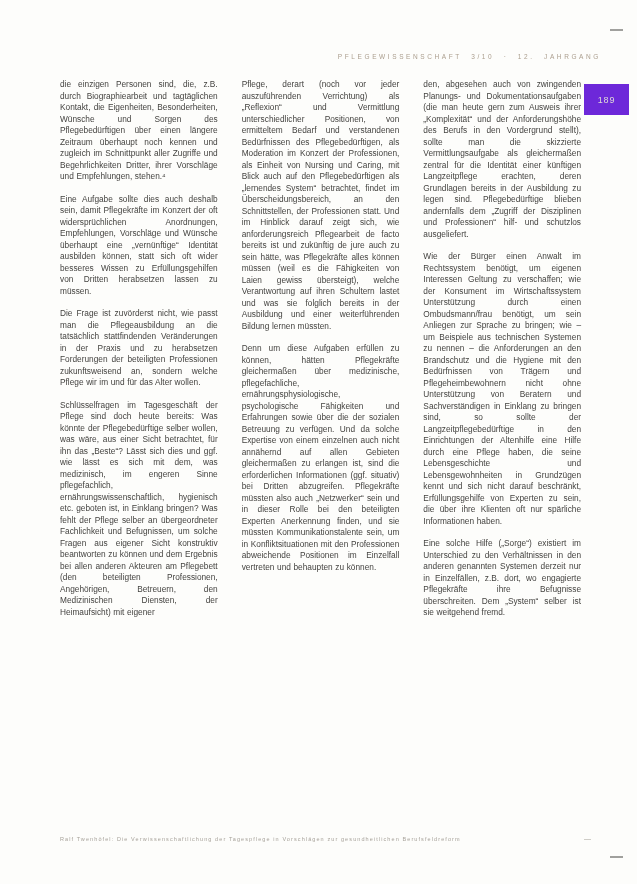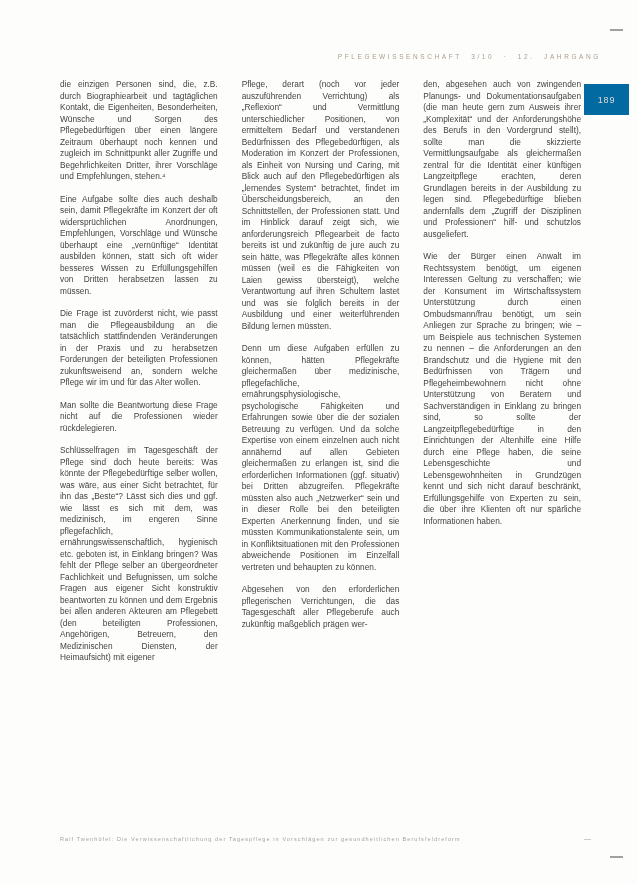--- a/index.html
+++ b/index.html
@@ -24,21 +24,21 @@
     color: #ab9e8e;
     text-transform: uppercase;
     white-space: nowrap;
   }
   .page-tab {
     position: absolute;
     left: 584px;
     top: 84px;
     width: 45px;
     height: 31px;
-    background: #0369a1;
+    background: #6d28d9;
     color: #dedbd6;
     display: flex;
     align-items: center;
     justify-content: center;
     font-size: 9px;
     letter-spacing: 0.8px;
   }
   .columns {
     position: absolute;
     left: 60px;
@@ -96,33 +96,32 @@
   <div class="page-tab">
     <span>189</span>
   </div>
 
   <div class="columns">
 
     <div class="col">
       <p>die einzigen Personen sind, die, z.B. durch Biographiearbeit und tagtäglichen Kontakt, die Eigenheiten, Besonderheiten, Wünsche und Sorgen des Pflegebedürftigen über einen längere Zeitraum überhaupt noch kennen und zugleich im Schnittpunkt aller Zugriffe und Begehrlichkeiten Dritter, ihrer Vorschläge und Empfehlungen, stehen.⁴</p>
       <p>Eine Aufgabe sollte dies auch deshalb sein, damit Pflegekräfte im Konzert der oft widersprüchlichen Anordnungen, Empfehlungen, Vorschläge und Wünsche überhaupt eine „vernünftige“ Identität ausbilden können, statt sich oft wider besseres Wissen zu Erfüllungsgehilfen von Dritten herabsetzen lassen zu müssen.</p>
       <p>Die Frage ist zuvörderst nicht, wie passt man die Pflegeausbildung an die tatsächlich stattfindenden Veränderungen in der Praxis und zu herabsetzen Forderungen der beteiligten Professionen zukunftsweisend an, sondern welche Pflege wir im und für das Alter wollen.</p>
-      <p>Man sollte die Beantwortung diese Frage nicht auf die Professionen wieder rückdelegieren.</p>
       <p>Schlüsselfragen im Tagesgeschäft der Pflege sind doch heute bereits: Was könnte der Pflegebedürftige selber wollen, was wäre, aus einer Sicht betrachtet, für ihn das „Beste“? Lässt sich dies und ggf. wie lässt es sich mit dem, was medizinisch, im engeren Sinne pflegefachlich, ernährungswissenschaftlich, hygienisch etc. geboten ist, in Einklang bringen? Was fehlt der Pflege selber an übergeordneter Fachlichkeit und Befugnissen, um solche Fragen aus eigener Sicht konstruktiv beantworten zu können und dem Ergebnis bei allen anderen Akteuren am Pflegebett (den beteiligten Professionen, Angehörigen, Betreuern, den Medizinischen Diensten, der Heimaufsicht) mit eigener</p>
     </div>
 
     <div class="col">
       <p>Pflege, derart (noch vor jeder auszuführenden Verrichtung) als „Reflexion“ und Vermittlung unterschiedlicher Positionen, von ermitteltem Bedarf und verstandenen Bedürfnissen des Pflegebedürftigen, als Moderation im Konzert der Professionen, als Einheit von Nursing und Caring, mit Blick auch auf den Pflegebedürftigen als „lernendes System“ betrachtet, findet im Überscheidungsbereich, an den Schnittstellen, der Professionen statt. Und im Hinblick darauf zeigt sich, wie anforderungsreich Pflegearbeit de facto bereits ist und zukünftig de jure auch zu sein hätte, was Pflegekräfte alles können müssen (weil es die Fähigkeiten von Laien gewiss übersteigt), welche Verantwortung auf ihren Schultern lastet und was sie folglich bereits in der Ausbildung und einer weiterführenden Bildung lernen müssten.</p>
       <p>Denn um diese Aufgaben erfüllen zu können, hätten Pflegekräfte gleichermaßen über medizinische, pflegefachliche, ernährungsphysiologische, psychologische Fähigkeiten und Erfahrungen sowie über die der sozialen Betreuung zu verfügen. Und da solche Expertise von einem einzelnen auch nicht annähernd auf allen Gebieten gleichermaßen zu erlangen ist, sind die erforderlichen Informationen (ggf. situativ) bei Dritten abzugreifen. Pflegekräfte müssten also auch „Netzwerker“ sein und in dieser Rolle bei den beteiligten Experten Anerkennung finden, und sie müssten Kommunikationstalente sein, um in Konfliktsituationen mit den Professionen abweichende Positionen im Einzelfall vertreten und behaupten zu können.</p>
-      <p>Abgesehen von den erforderlichen pflegerischen Verrichtungen, die das Tagesgeschäft aller Pflegeberufe auch zukünftig maßgeblich prägen wer-</p>
     </div>
 
     <div class="col">
       <p>den, abgesehen auch von zwingenden Planungs- und Dokumentationsaufgaben (die man heute gern zum Ausweis ihrer „Komplexität“ und der Anforderungshöhe des Berufs in den Vordergrund stellt), sollte man die skizzierte Vermittlungsaufgabe als gleichermaßen zentral für die Identität einer künftigen Langzeitpflege erachten, deren Grundlagen bereits in der Ausbildung zu legen sind. Pflegebedürftige blieben andernfalls dem „Zugriff der Disziplinen und Professionen“ hilf- und schutzlos ausgeliefert.</p>
       <p>Wie der Bürger einen Anwalt im Rechtssystem benötigt, um eigenen Interessen Geltung zu verschaffen; wie der Konsument im Wirtschaftssystem Unterstützung durch einen Ombudsmann/frau benötigt, um sein Anliegen zur Sprache zu bringen; wie – um Beispiele aus technischen Systemen zu nennen – die Anforderungen an den Brandschutz und die Hygiene mit den Bedürfnissen von Trägern und Pflegeheimbewohnern nicht ohne Unterstützung von Beratern und Sachverständigen in Einklang zu bringen sind, so sollte der Langzeitpflegebedürftige in den Einrichtungen der Altenhilfe eine Hilfe durch eine Pflege haben, die seine Lebensgeschichte und Lebensgewohnheiten in Grundzügen kennt und sich nicht darauf beschränkt, Erfüllungsgehilfe von Experten zu sein, die über ihre Klienten oft nur spärliche Informationen haben.</p>
+      <p>Eine solche Hilfe („Sorge“) existiert im Unterschied zu den Verhältnissen in den anderen genannten Systemen derzeit nur in Einzelfällen, z.B. dort, wo engagierte Pflegekräfte ihre Befugnisse überschreiten. Dem „System“ selber ist sie weitgehend fremd.</p>
     </div>
 
   </div>
 
   <div class="footer-line">Ralf Twenhöfel: Die Verwissenschaftlichung der Tagespflege in Vorschlägen zur gesundheitlichen Berufsfeldreform</div>
 
   <div class="footer-dash">—</div>
 
   <div class="crop-mark tr"></div>
   <div class="crop-mark br"></div>

